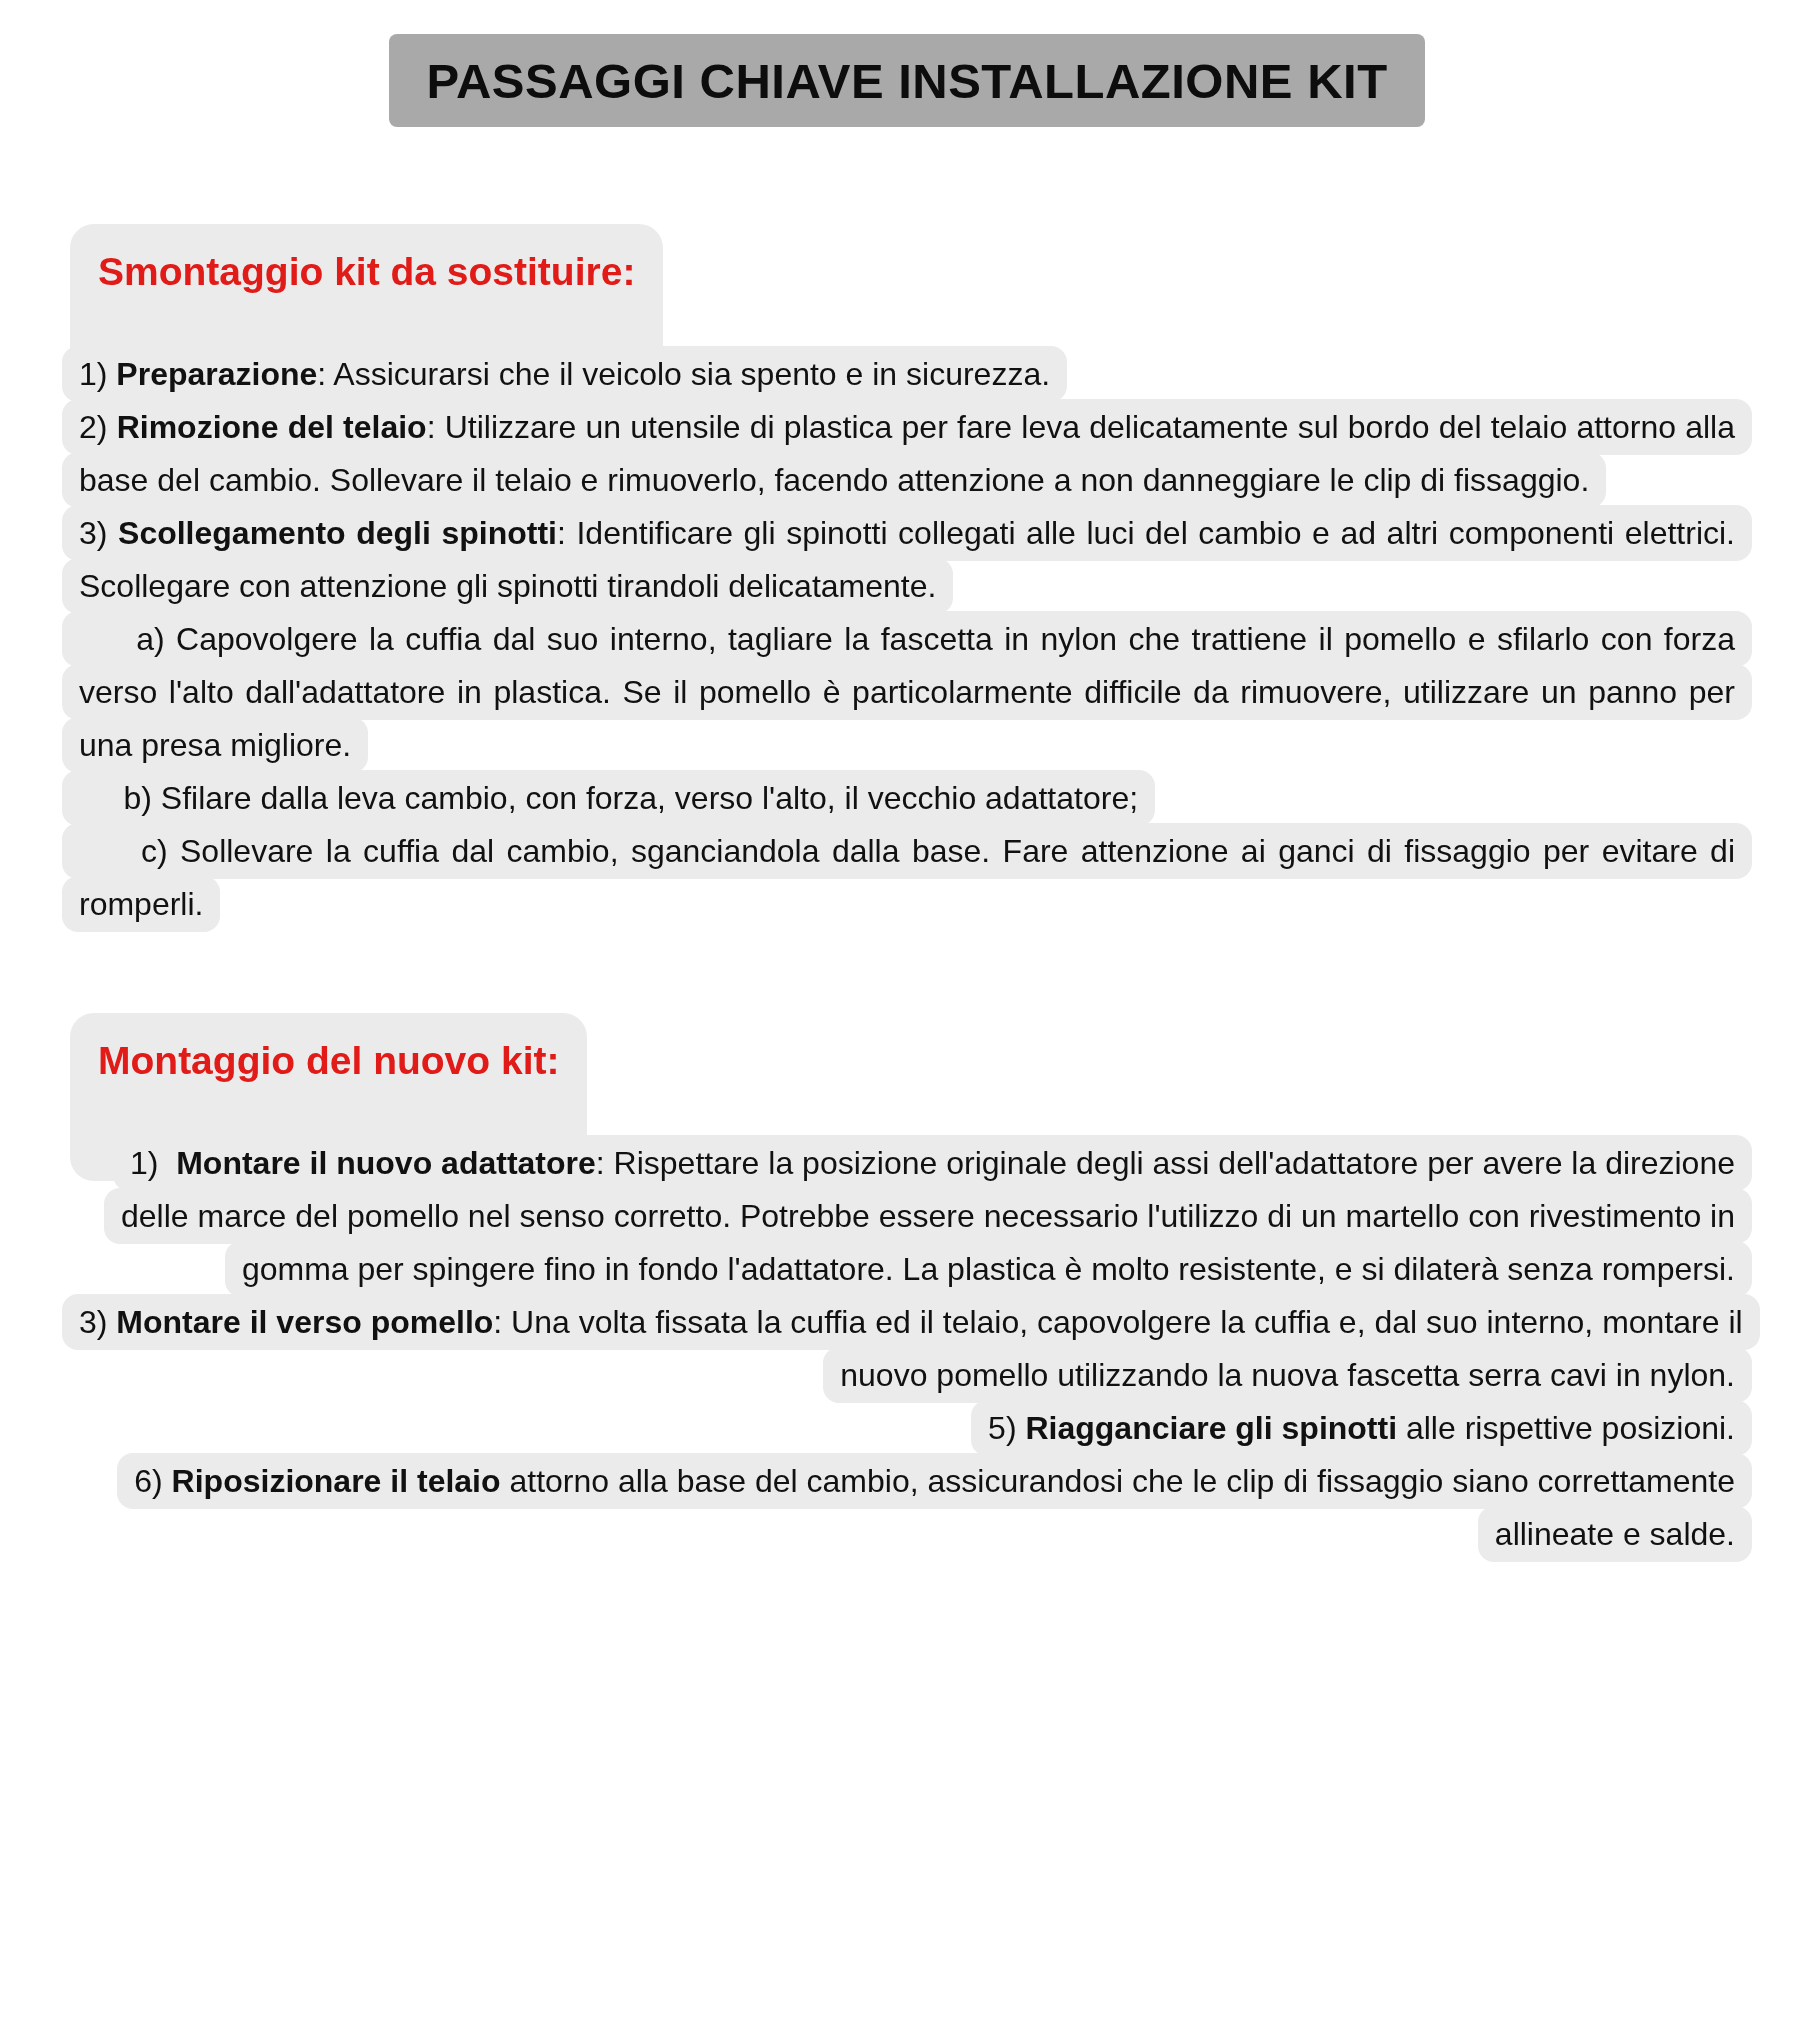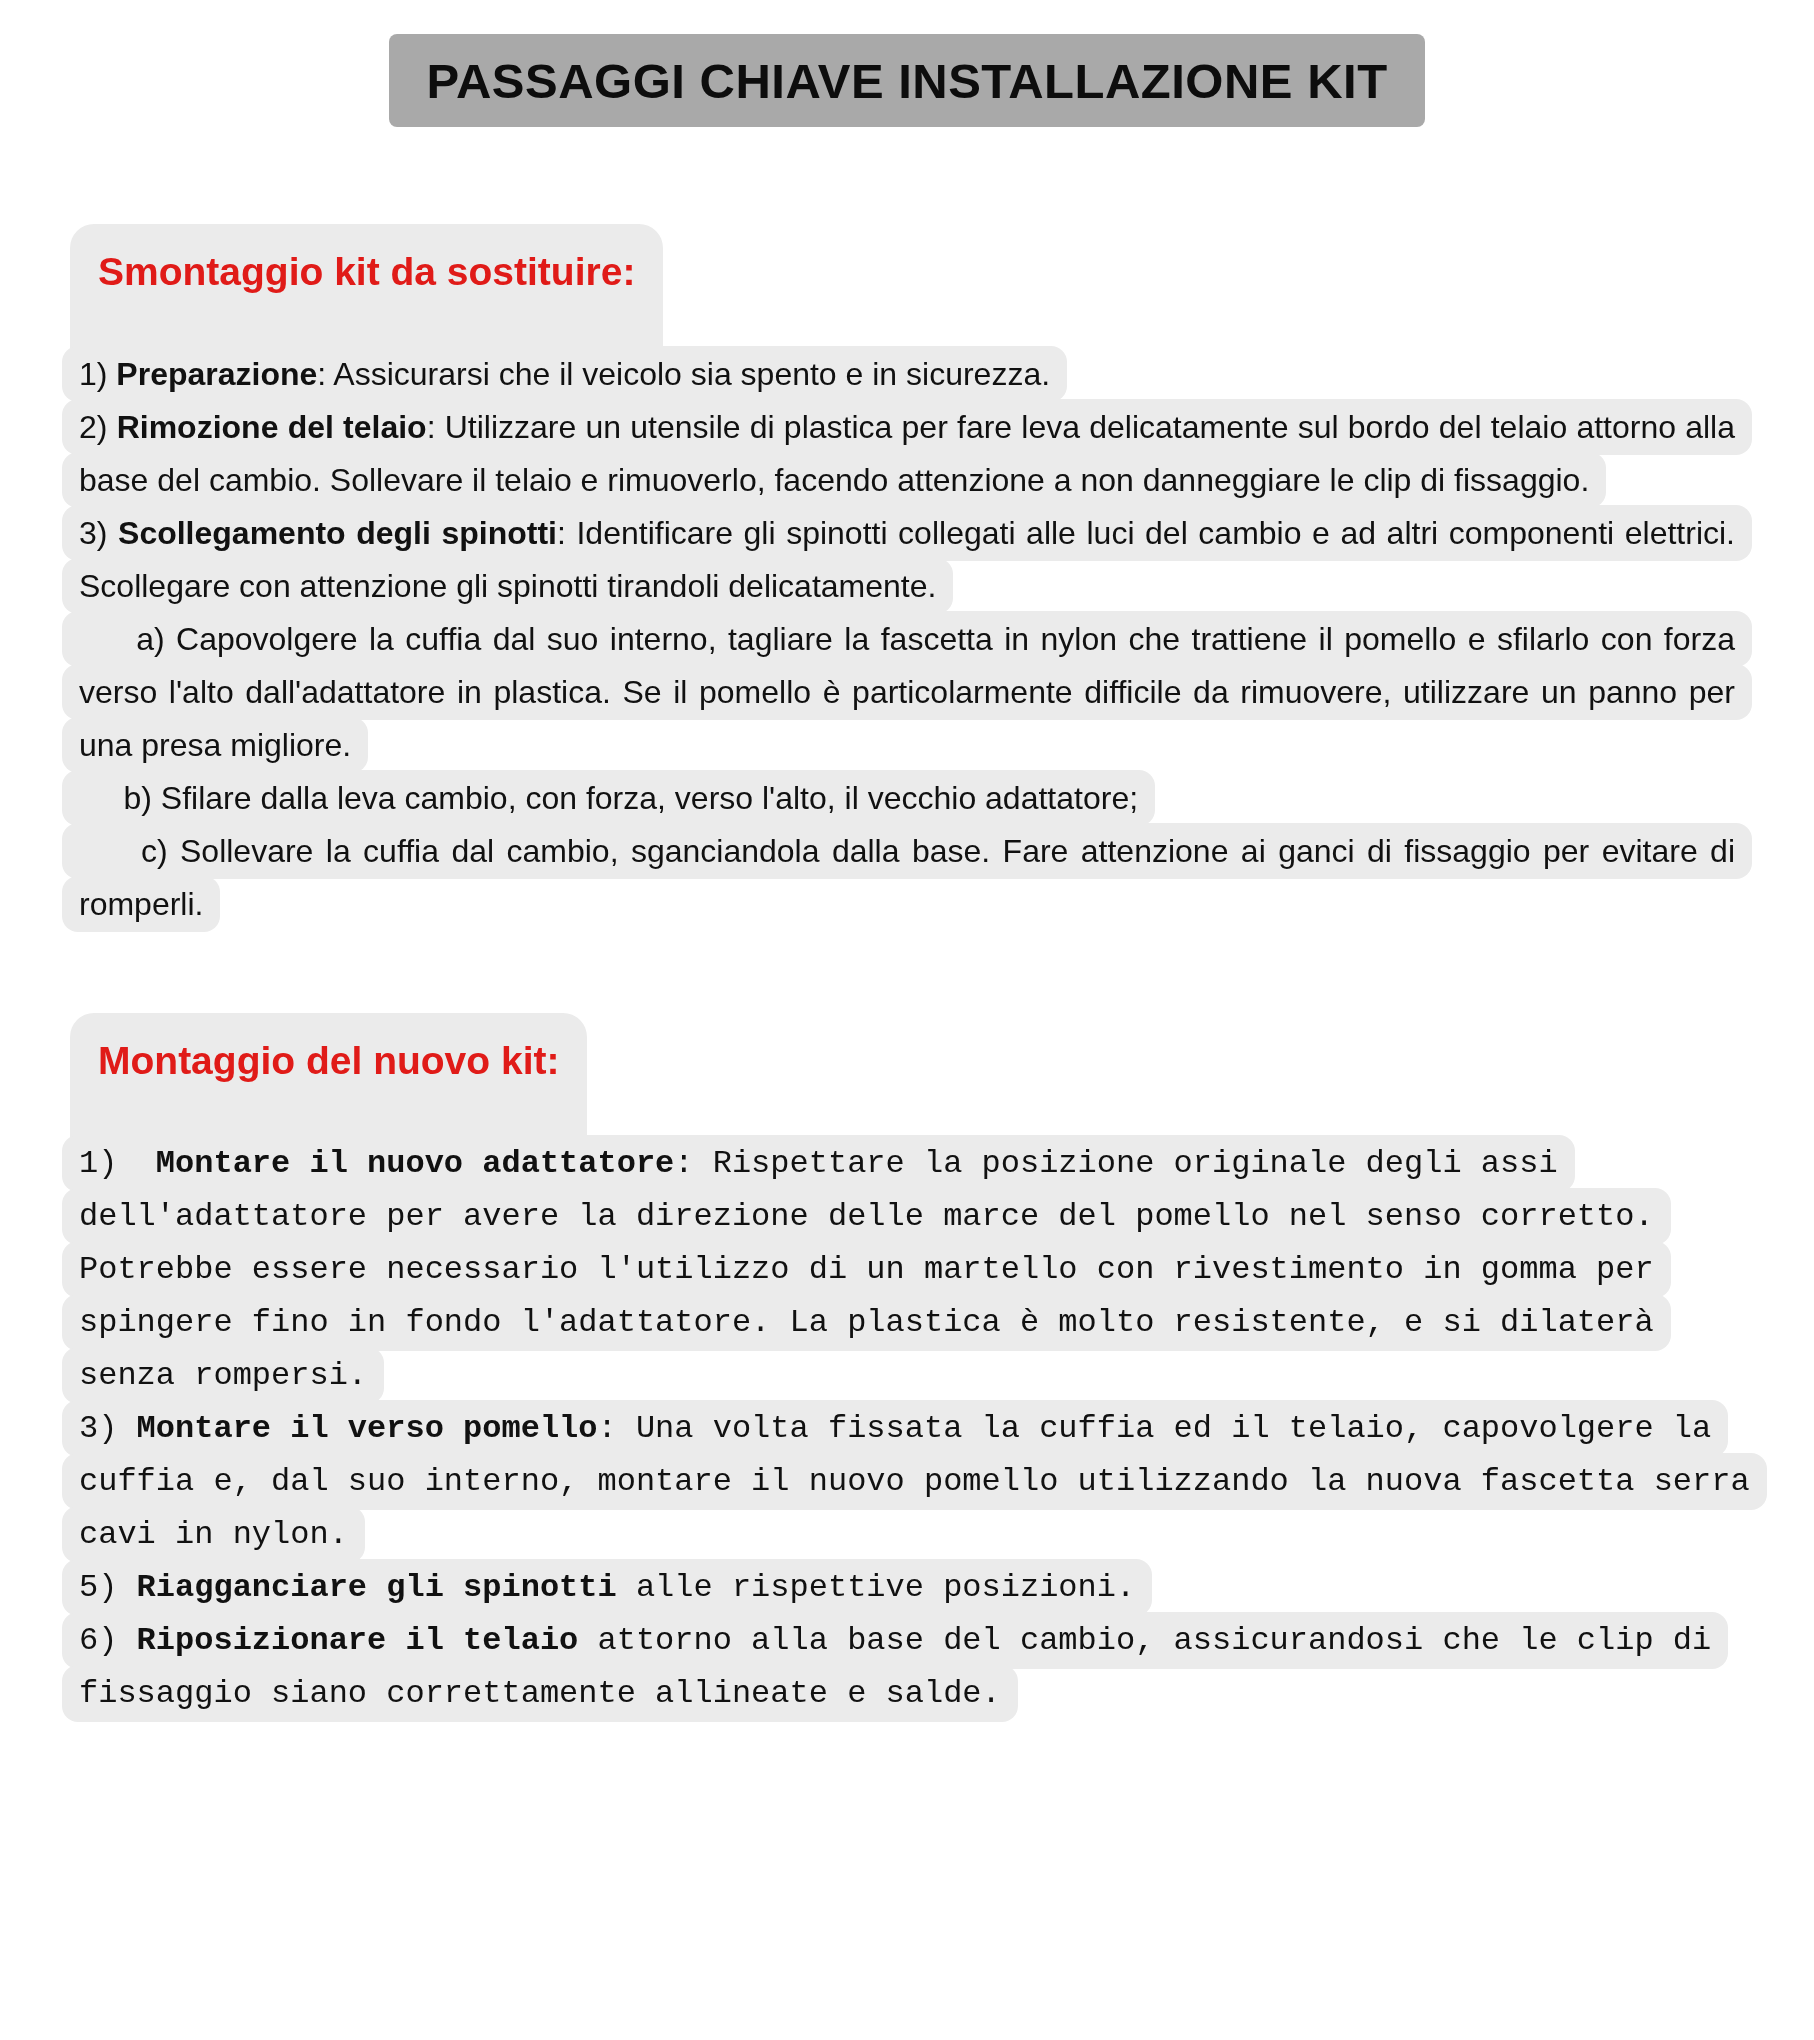--- a/index.html
+++ b/index.html
@@ -49,21 +49,21 @@
     margin-bottom: -52px;
     border-radius: 24px;
   }
 
   .para {
     margin: 0;
     font-size: 32px;
     line-height: 53px;
   }
   .sec.just .para { text-align: justify; }
-  .sec.left .para { text-align: left; font-family: Liberation Mono, monospace; }
+  .sec.left .para { text-align: right; }
   .hl {
     background: var(--highlight, #ebebeb);
     padding: 10.3px 17px;
     border-radius: 16px;
     -webkit-box-decoration-break: clone;
     box-decoration-break: clone;
   }
   .b { font-weight: bold; }
   .u {
     text-decoration-thickness: 2.8px;

